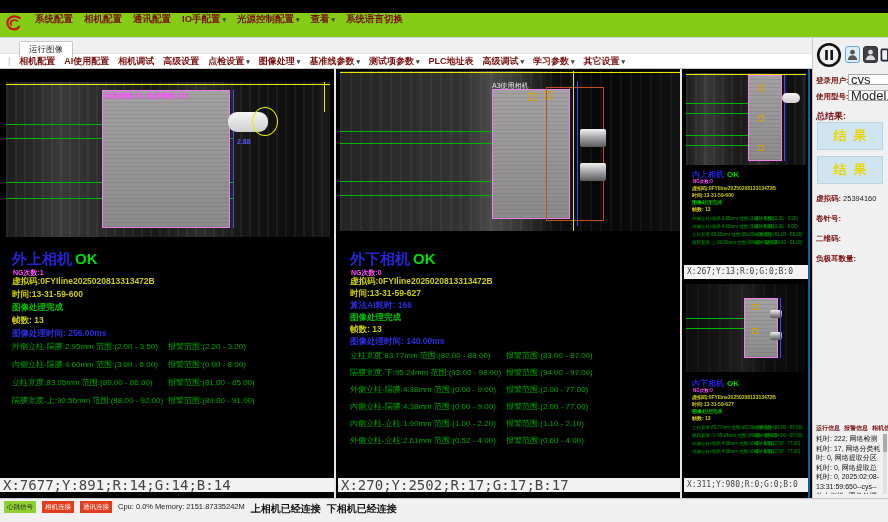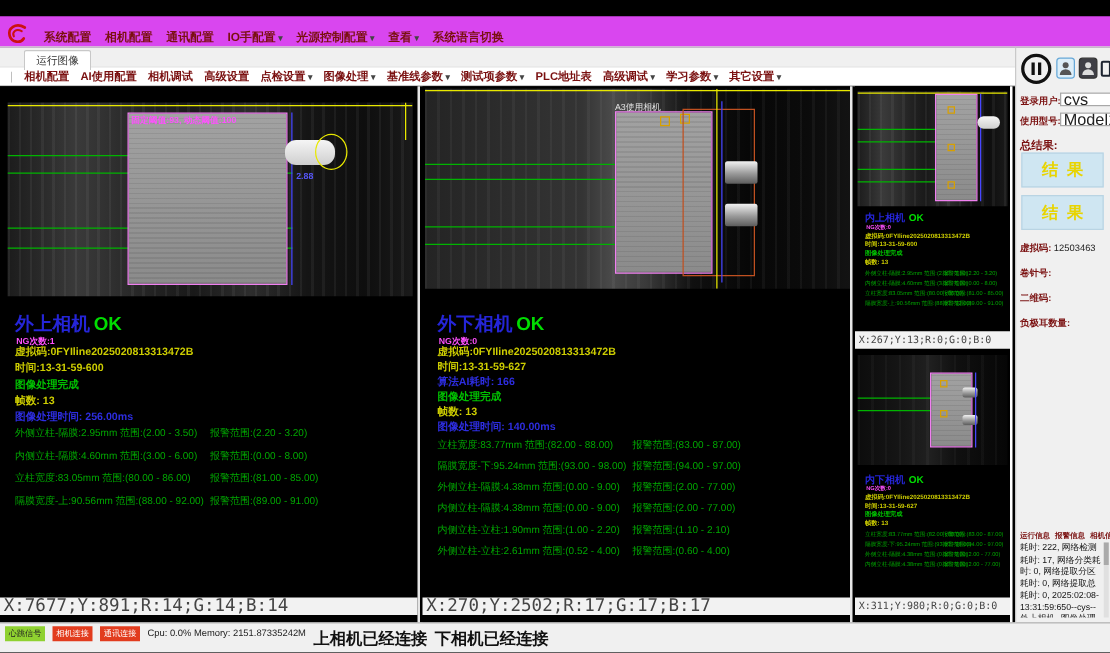--- a/index.html
+++ b/index.html
@@ -3,40 +3,40 @@
 <meta charset="utf-8">
 <style>
   *{margin:0;padding:0;box-sizing:border-box}
   html,body{background:#888}
   .app{position:relative;width:888px;height:522px;background:#000;overflow:hidden;
        font-family:"Liberation Sans",sans-serif;}
   
   .titlebar{position:absolute;top:0;left:0;width:888px;height:13px;background:#07070f;
     color:#b8b8c0;font-size:8px;line-height:13px;padding-left:4px}
   
-  .menubar{position:absolute;top:13px;left:0;width:888px;height:25px;background:#d946ef;
-    border-bottom:1px solid #d5d5d5;display:flex;align-items:flex-end;gap:11px;padding-left:4px}
+  .menubar{position:absolute;top:13px;left:0;width:888px;height:25px;background:#84cc16;
+    border-bottom:1px solid #d5d5d5;display:flex;align-items:flex-start;gap:11px;padding-left:4px}
   .logo{width:20px;height:20px;display:inline-block}
   .menu-item{color:#7a1010;font-size:9.5px;font-weight:bold;cursor:default;white-space:nowrap}
   .has-arrow::after{content:"▾";font-size:7px;color:#444;margin-left:2px}
   
   .leftregion{position:absolute;top:38px;left:0;width:812px;height:460px;background:#f0f0f0}
   .tabrow{height:15px;padding-left:19px}
   .tab{display:inline-block;background:#fff;border:1px solid #c8c8c8;border-bottom:none;
     font-size:8.5px;color:#333;padding:2px 9px 1px;border-radius:2px 2px 0 0}
   .toolbar{height:16px;background:#fff;border-bottom:1px solid #c9c9c9;display:flex;
     align-items:center;gap:9px;padding-left:8px;border-top:1px solid #e2e2e2}
   .tool-sep{color:#bbb;font-size:9px}
   .tool-item{color:#7a1010;font-size:9px;font-weight:bold;white-space:nowrap}
   .main{position:absolute;top:31px;left:0;width:812px;height:429px;background:#000}
   
   .view{position:absolute;top:0;height:429px;background:#000;border-right:2px solid #e6e6e6}
   .view-left{left:0;width:336px}
   .view-mid{left:338px;width:344px}
-  .smallcol{position:absolute;left:684px;top:0;width:126px;height:429px;background:#000;border-right:2px solid #ffffff}
+  .smallcol{position:absolute;left:684px;top:0;width:126px;height:429px;background:#000;border-right:2px solid #0369a1}
   .sv{position:absolute;left:0;width:124px;background:#000}
   .sv-top{top:0;height:210px}
   .sv-bot{top:211px;height:218px}
   .coord{position:absolute;left:0;right:0;height:14px;background:#f2f2f2;color:#444;
     font-family:"DejaVu Sans Mono",monospace;font-size:14px;line-height:14px;padding-left:3px}
   .coord.b6{bottom:6px}.coord.b0{bottom:0}
   
   .img{position:absolute;overflow:hidden;background:
     repeating-linear-gradient(90deg,rgba(255,255,255,.05) 0 2px,rgba(0,0,0,0) 2px 9px),
     linear-gradient(90deg,#1c1c1c 0%,#2b2b2b 9%,#3a3a3a 17%,#2f2f2f 26%,#222 36%,#191919 46%,#2d2d2d 60%,#151515 74%,#0e0e0e 88%,#1a1a1a 100%)}
@@ -96,21 +96,21 @@
   .logtext{position:absolute;left:3px;width:66px;font-size:7px;line-height:9.5px;color:#111;overflow:hidden}
   .scrollbar{position:absolute;right:1px;width:4px;background:#e0e0e0}
   .scrollthumb{width:4px;height:18px;background:#aaa}
   
   .statusbar{position:absolute;top:498px;left:0;width:888px;height:24px;background:#f0f0f0;
     border-top:1px solid #c9c9c9;display:flex;align-items:flex-start;gap:6px;padding:2px 4px}
   .badge{font-size:6.5px;padding:1.5px 3px;white-space:nowrap}
   [data-type="green"]{background:#8fd130;color:#222}
   [data-type="red"]{background:#e23c1e;color:#fff}
   .sb-text{font-size:7.5px;color:#222;margin-top:1px;white-space:nowrap}
-  .sb-cam{font-size:13px;color:#111;font-weight:bold;margin-top:1px;white-space:nowrap}
+  .sb-cam{font-size:10px;color:#111;font-weight:bold;margin-top:1px;white-space:nowrap}
 </style>
 </head>
 <body>
 
 <div class="app">
 
 
   <div class="menubar">
     <span class="logo">
       <svg width="20" height="20" viewBox="0 0 24 24">
@@ -362,21 +362,21 @@
     <input class="p-input" style="left: 35px; top: 36px;" readonly="" value="cys">
     <div class="p-label" style="top:54px">使用型号:</div>
     <input class="p-input" style="left: 35px; top: 52px;" readonly="" value="Model1">
 
     <div class="p-label" style="top:72px;font-size:9px">总结果:</div>
     <div class="result-box" style="top:84px">结果</div>
     <div class="result-box" style="top:118px">结果</div>
 
     <div class="p-label" style="top:156px">
       <span>虚拟码:</span>
-      <span class="p-value">12503463</span>
+      <span class="p-value">25394160</span>
     </div>
     <div class="p-label" style="top:176px">卷针号:</div>
     <div class="p-label" style="top:196px">二维码:</div>
     <div class="p-label" style="top:216px">负极耳数量:</div>
 
     <div class="logtabs" style="top:386px">
       <span class="logtab">运行信息</span>
       <span class="logtab">报警信息</span>
       <span class="logtab">相机信息</span>
     </div>

